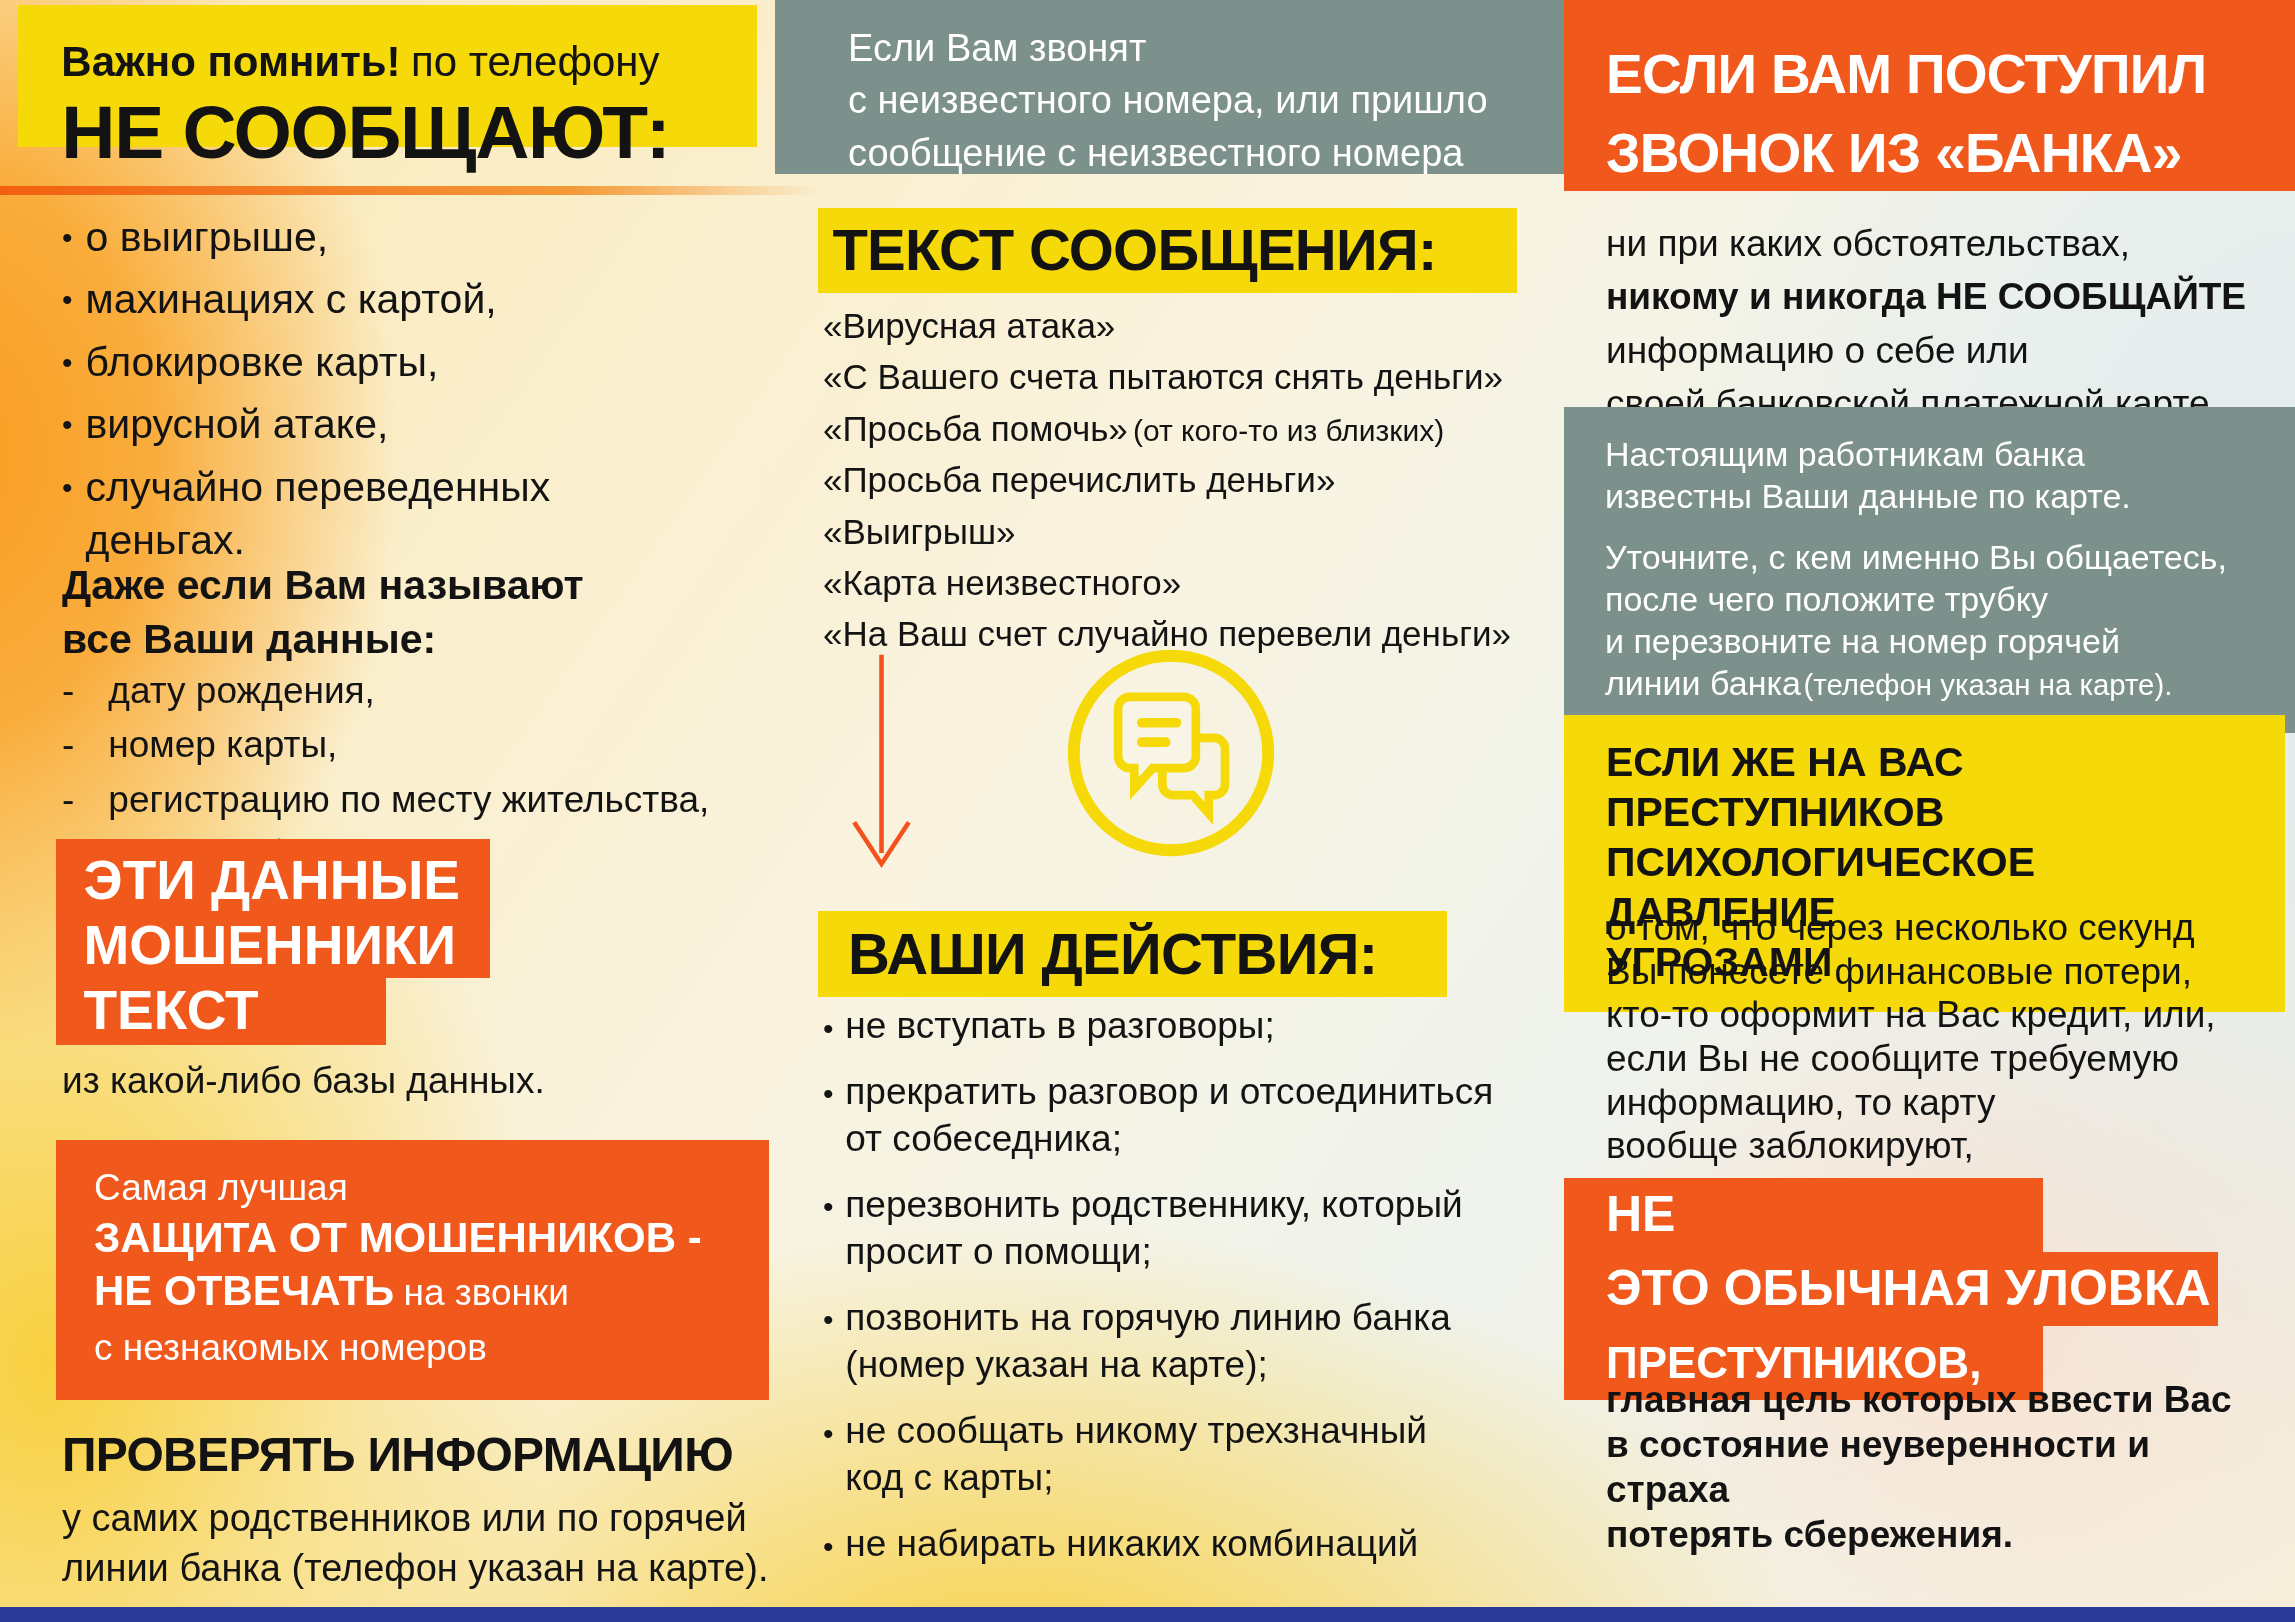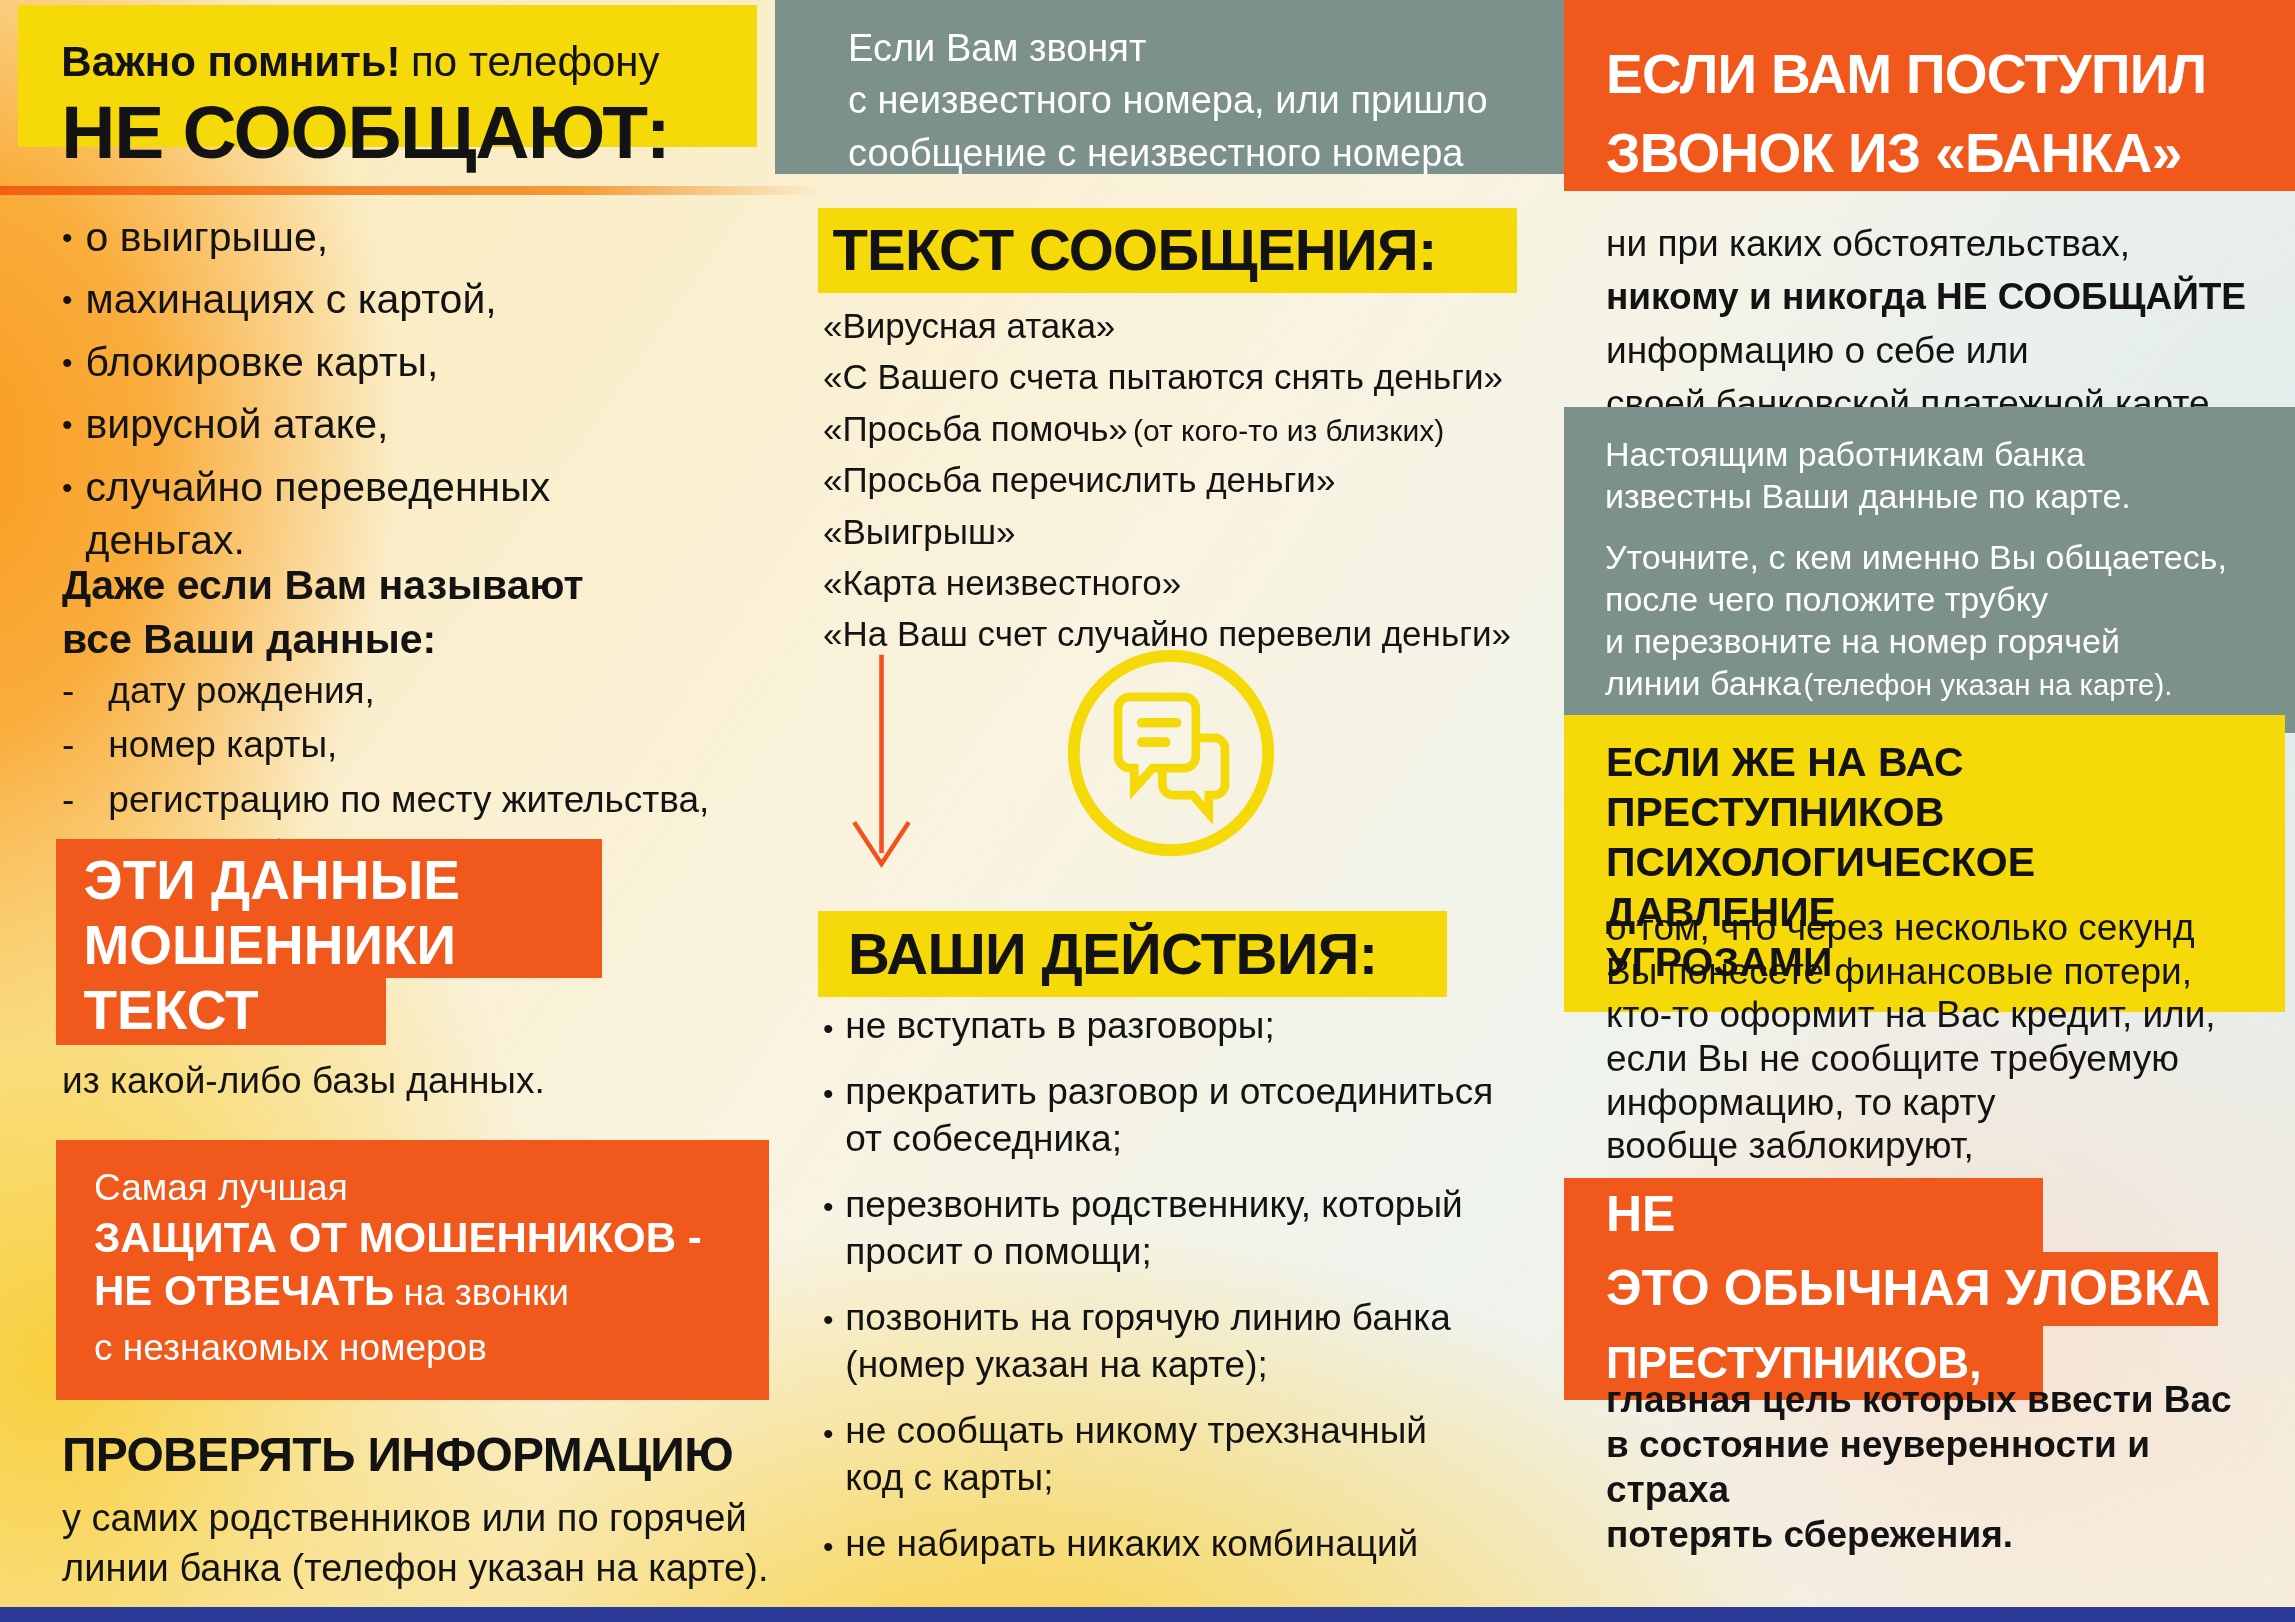--- a/index.html
+++ b/index.html
@@ -28,21 +28,21 @@
   .yh-title{font-size:75px;font-weight:800;letter-spacing:-1.3px;margin-top:2.6px;}
   .header-strip{left:0;top:186px;width:821px;height:9.2px;
     background:linear-gradient(90deg,#F2600F 0%,#F49A38 70%,rgba(247,217,166,0) 100%);}
   .dont-list{left:62px;top:211px;width:710px;}
   .li{display:flex;gap:13px;font-size:41px;font-weight:500;line-height:1.3;margin-bottom:9.2px;}
   .dot{font-size:30px;line-height:1;padding-top:11.8px;flex:0 0 auto;}
   .even-title{left:62px;top:558px;font-size:41px;font-weight:800;line-height:1.32;}
   .even-list{left:62px;top:670px;width:710px;}
   .li2{display:flex;gap:34px;font-size:37px;font-weight:500;line-height:1.15;margin-bottom:11.8px;}
   .dash{flex:0 0 auto;font-weight:500;}
-  .stolen-r1{left:56px;top:839px;width:546px;height:139px;padding:9.2px 0 0 27.5px;
+  .stolen-r1{left:56px;top:839px;width:434px;height:139px;padding:9.2px 0 0 27.5px;
     font-size:55px;font-weight:800;line-height:1.18;}
   .stolen-r2{left:56px;top:978px;width:330px;height:67px;padding-left:27.5px;
     font-size:55px;font-weight:800;line-height:64px;}
   .stolen-caption{left:62px;top:1060px;font-size:37px;font-weight:500;}
   .protect{left:56px;top:1140px;width:713px;padding:23.6px 19.6px 27.5px 38px;}
   .protect .p1{font-size:37px;font-weight:400;line-height:1.3;}
   .protect .p2{font-size:42px;font-weight:800;line-height:1.26;}
   .protect .p3{font-size:42px;font-weight:800;line-height:1.26;}
   .protect .p3 span{font-size:37px;font-weight:400;margin-left:9.2px;}
   .protect .p4{font-size:37px;font-weight:400;line-height:1.3;margin-top:6.5px;}

